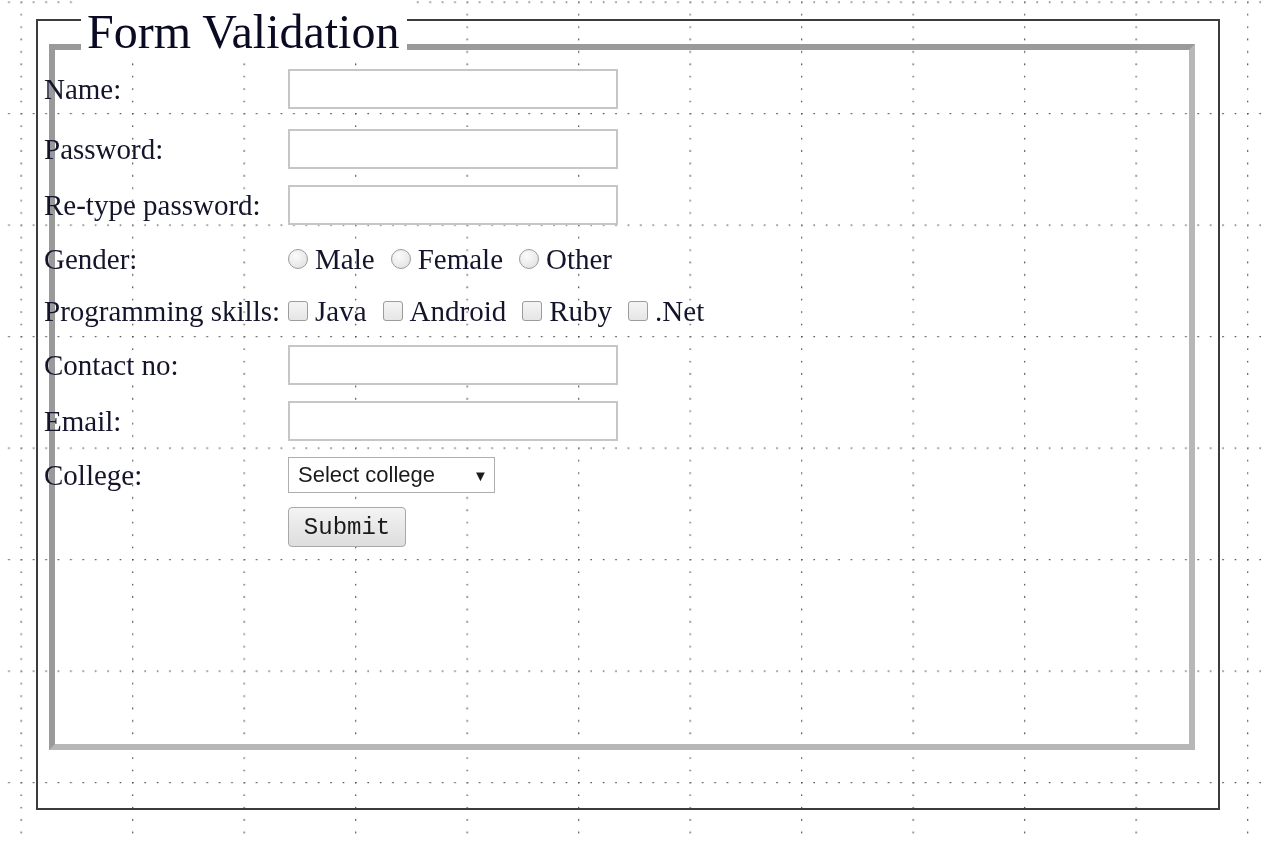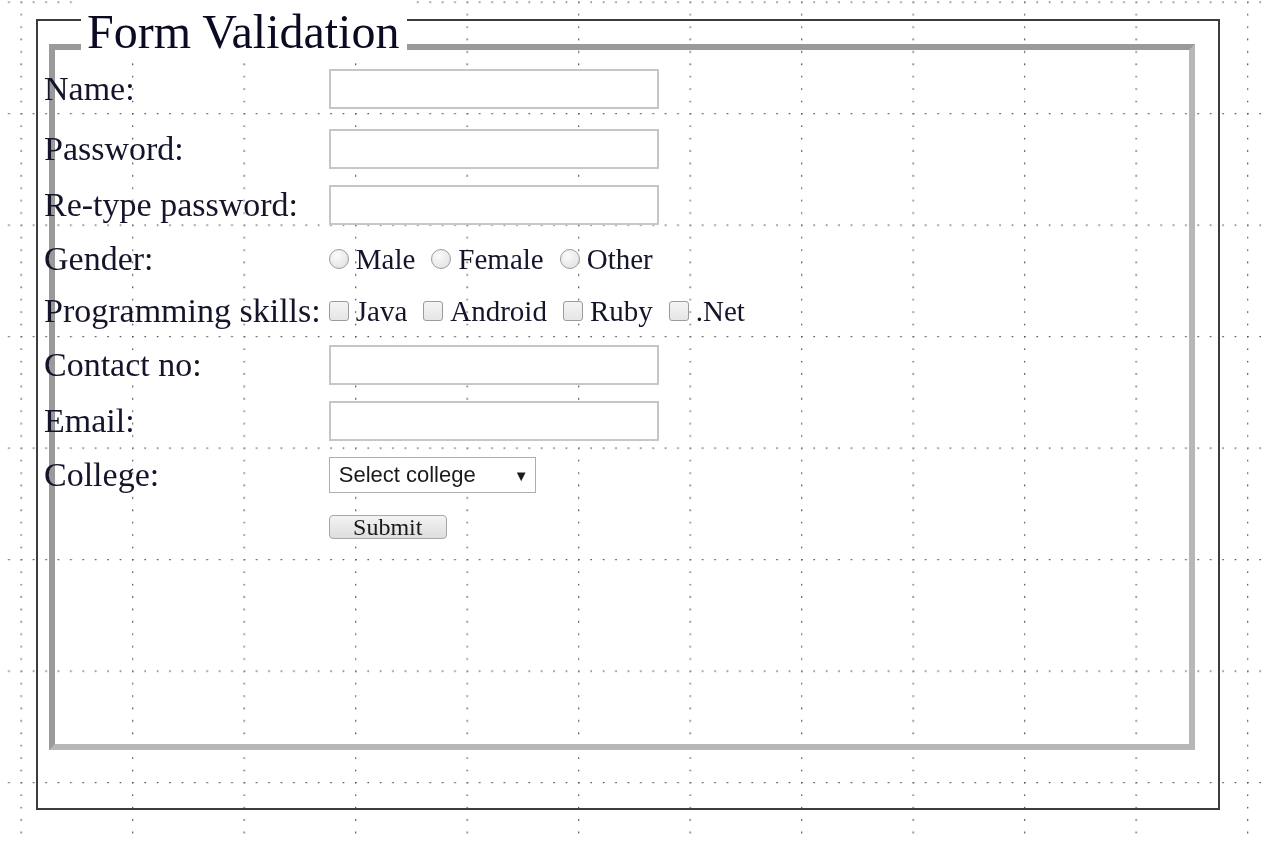--- a/index.html
+++ b/index.html
@@ -74,21 +74,21 @@
     top: 56px;
     border-collapse: collapse;
     z-index: 3;
   }
   #form-table td {
     padding: 0;
     vertical-align: middle;
     white-space: nowrap;
   }
   .lbl {
-    font-size: 34px;
+    font-size: 29px;
     line-height: 34px;
     color: #14142b;
     padding-right: 8px !important;
     font-family: "Liberation Serif", "DejaVu Serif", serif;
   }
   .cell-field {
     padding-left: 0 !important;
   }
 
   .row-tall td { height: 65px; }
@@ -172,27 +172,27 @@
     font-size: 15px;
     line-height: 1;
     color: #1c1c1c;
   }
 
   
   .btn {
     display: inline-flex;
     align-items: center;
     justify-content: center;
-    height: 24px;
+    height: 40px;
     min-width: 118px;
     box-sizing: border-box;
     border: 1px solid #a8a8a8;
     border-radius: 4px;
     background: linear-gradient(180deg, #f4f4f4 0%, #e7e7e7 55%, #dedede 100%);
-    font-family: Liberation Serif, serif;
+    font-family: Liberation Mono, monospace;
     font-size: 24px;
     color: #1a1a1a;
     padding: 0 14px;
     cursor: pointer;
   }
 </style>
 </head>
 <body>
 
 <svg id="grid-backdrop" width="1271" height="841" viewBox="0 0 1271 841" xmlns="http://www.w3.org/2000/svg">

